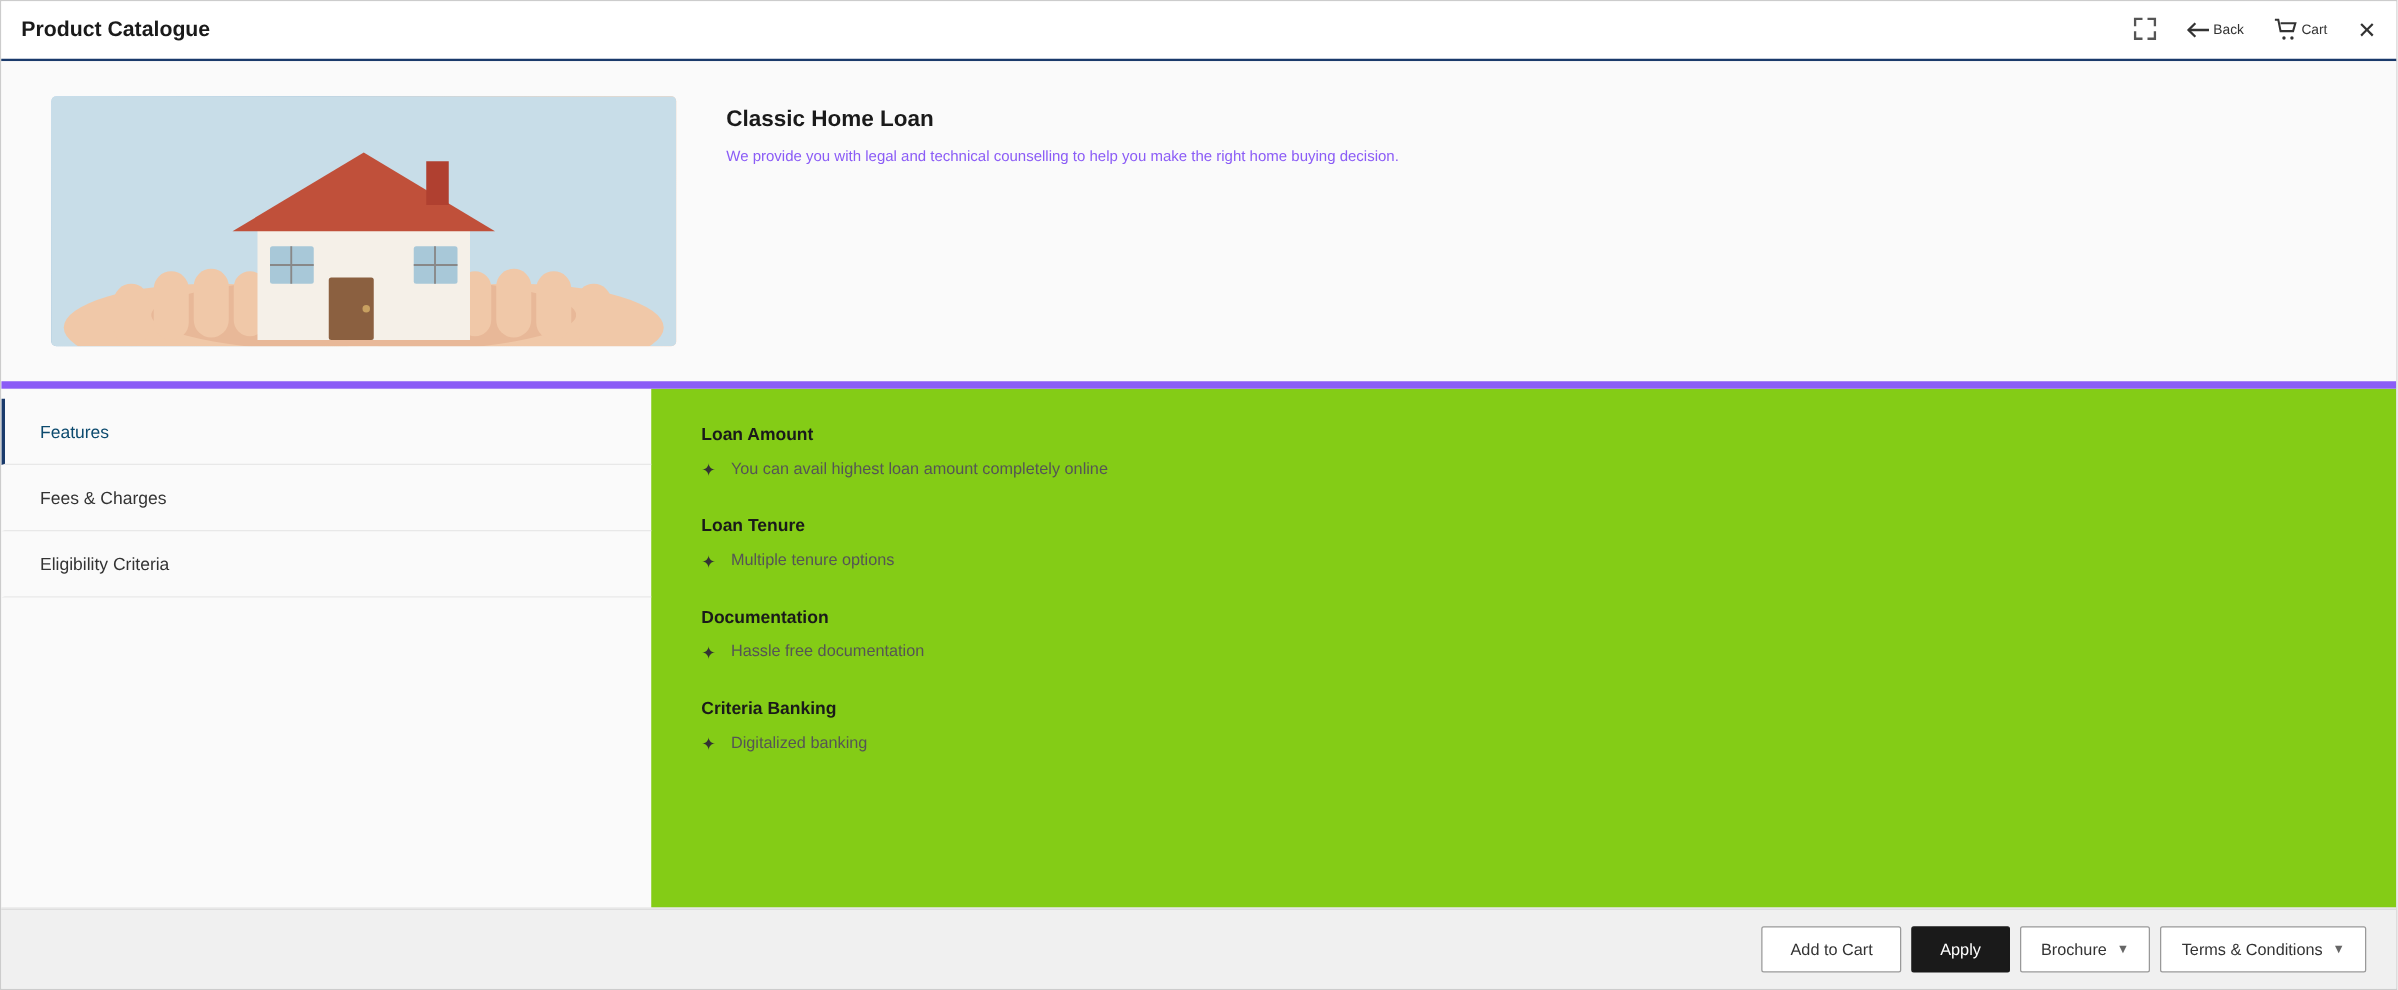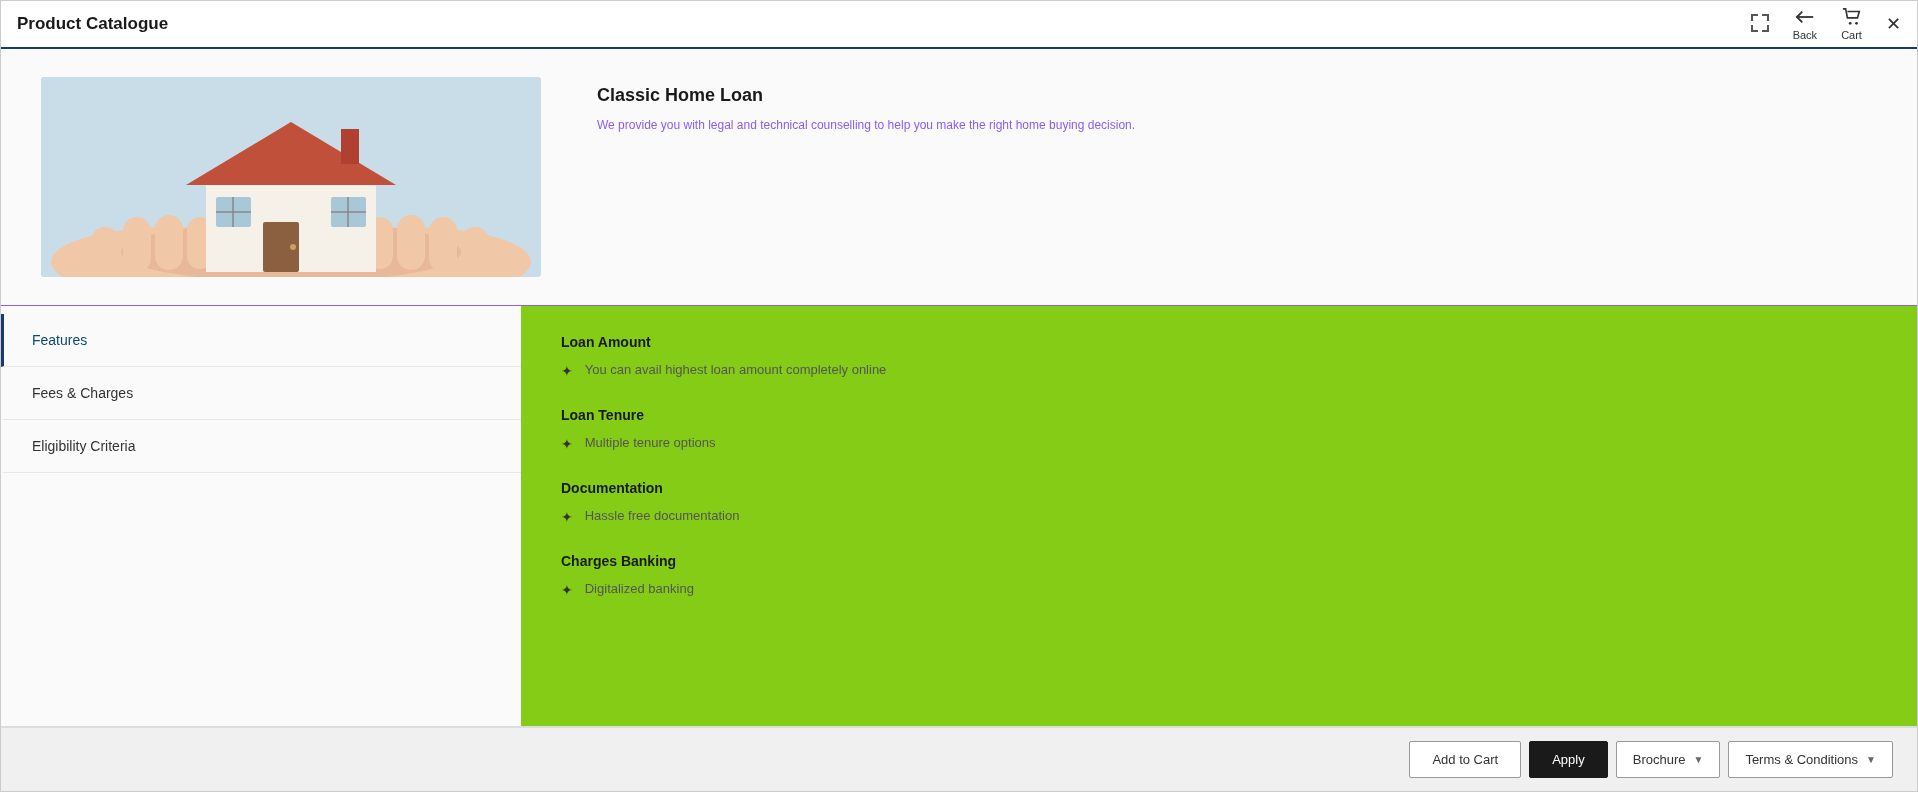--- a/index.html
+++ b/index.html
@@ -39,21 +39,21 @@
     }
 
     .title-bar-controls {
       display: flex;
       align-items: center;
       gap: 24px;
     }
 
     .title-bar-btn {
       display: flex;
-      flex-direction: column;
+      flex-direction: row;
       align-items: center;
       cursor: pointer;
       color: #333;
       font-size: 11px;
       gap: 2px;
       background: none;
       border: none;
     }
 
     .title-bar-btn svg {
@@ -85,22 +85,22 @@
       display: flex;
       flex-direction: column;
       background: #f5f5f5;
     }
 
     
     .product-header {
       background: #fafafa;
       padding: 28px 40px;
       display: flex;
-      gap: 56px;
-      border-bottom: 1px solid #8b5cf6;
+      gap: 40px;
+      border-bottom: 6px solid #8b5cf6;
       flex-shrink: 0;
     }
 
     .product-image {
       width: 500px;
       height: 200px;
       flex-shrink: 0;
       background: linear-gradient(135deg, #b8d4e8 0%, #a0c0d8 30%, #e8c8b0 60%, #f0d0c0 100%);
       border-radius: 4px;
       overflow: hidden;
@@ -373,21 +373,21 @@
             </div>
           </div>
           <div class="feature-section">
             <div class="feature-title">Documentation</div>
             <div class="feature-item">
               <span class="feature-bullet">✦</span>
               <span>Hassle free documentation</span>
             </div>
           </div>
           <div class="feature-section">
-            <div class="feature-title">Charges Banking</div>
+            <div class="feature-title">Criteria Banking</div>
             <div class="feature-item">
               <span class="feature-bullet">✦</span>
               <span>Digitalized banking</span>
             </div>
           </div>
         </div>
 
     </div>
 
   </div>

